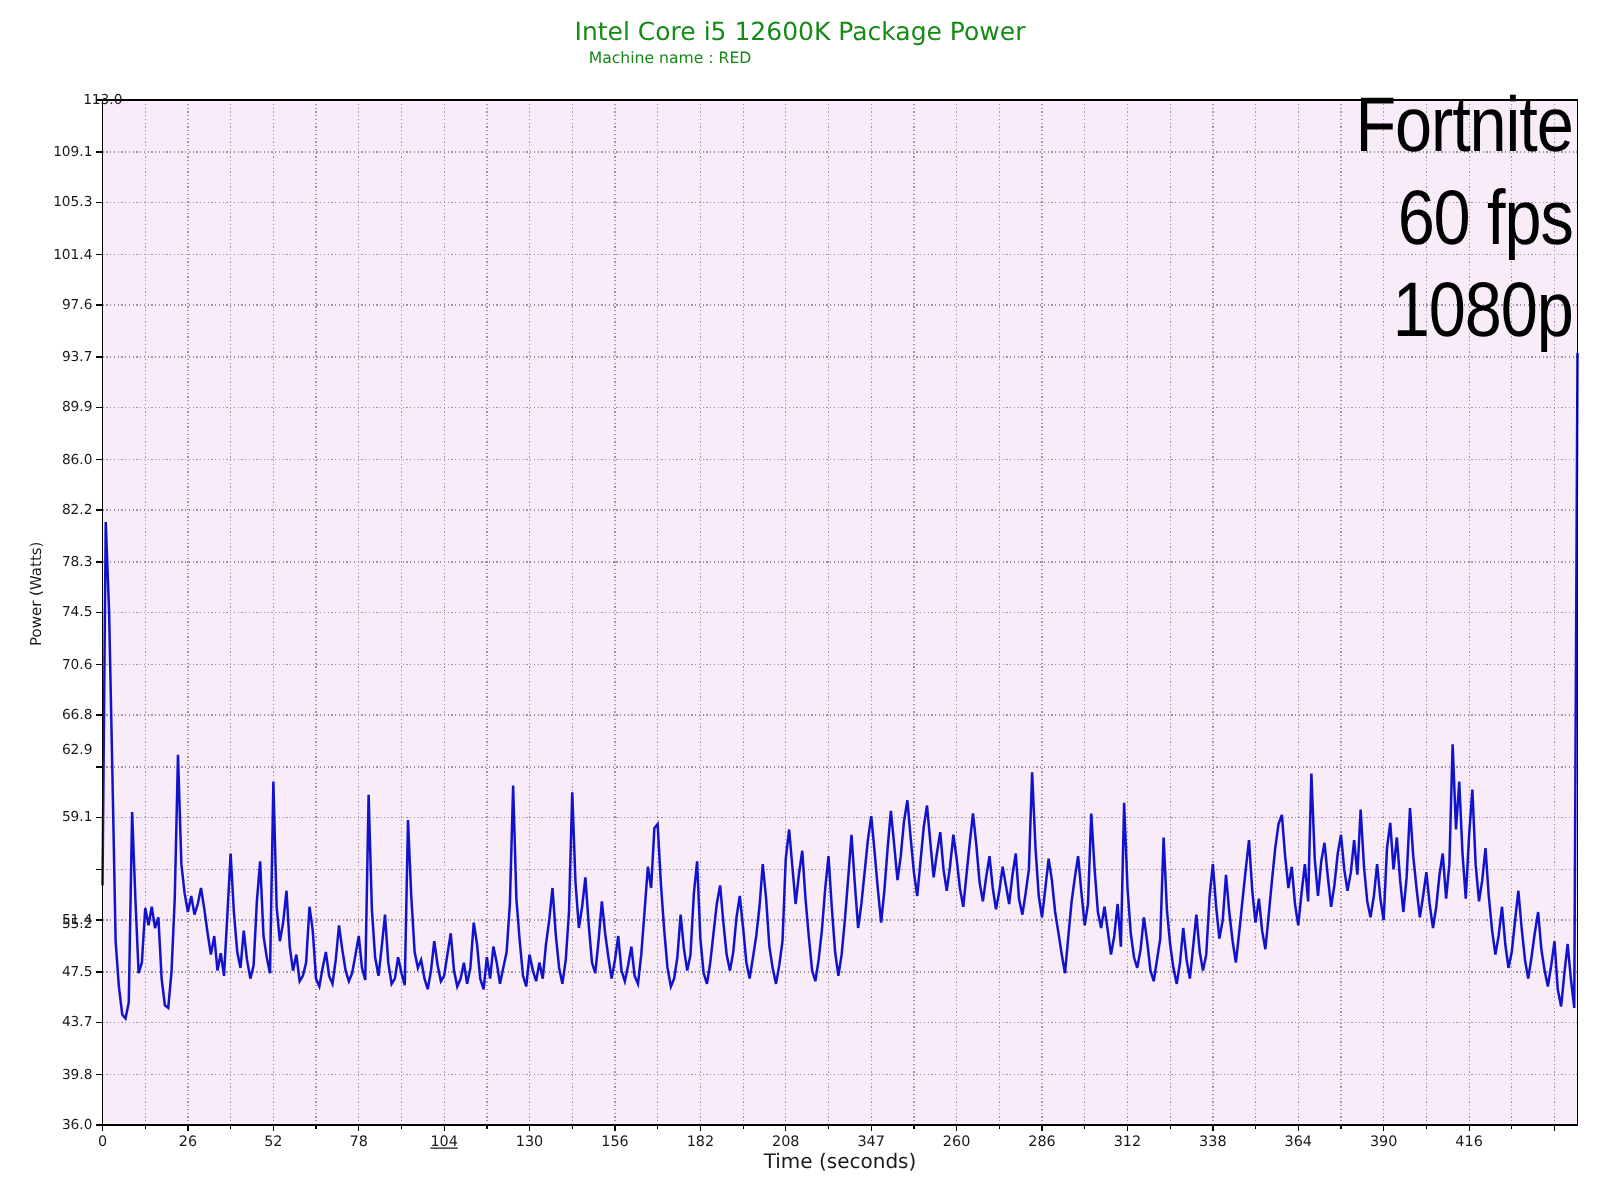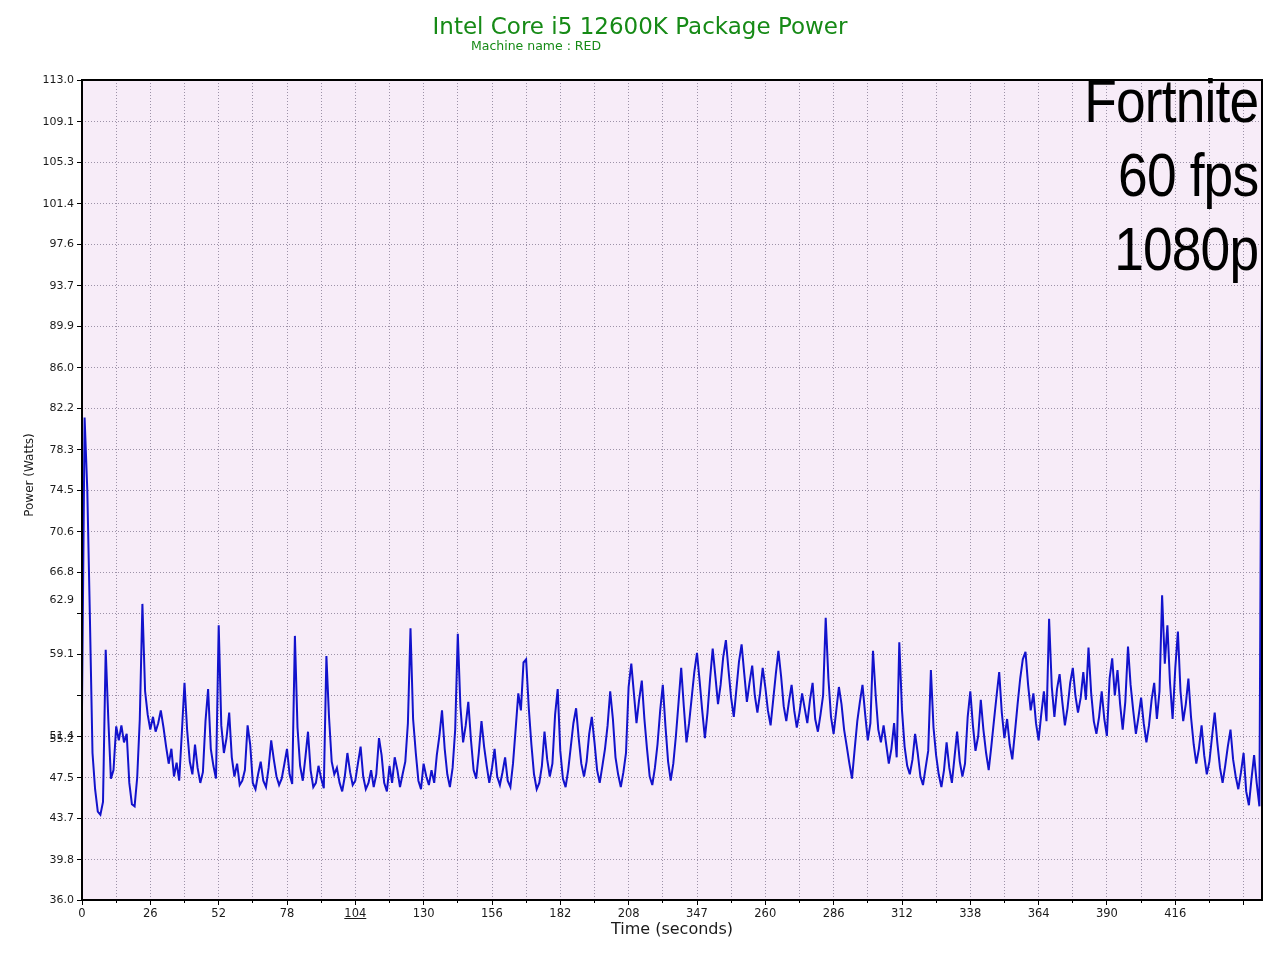--- a/index.html
+++ b/index.html
@@ -2,21 +2,21 @@
 <html style="--title-green: #168a16; --axis-text: #1a1a1a;"><head>
 <meta charset="utf-8">
 <style>
   html,body{margin:0;padding:0;background:#fff;}
   #canvas{
     position:relative;width:1280px;height:960px;background:#fff;overflow:hidden;
     font-family:"DejaVu Sans","Liberation Sans",sans-serif;
   }
   .chart-title{
     position:absolute;top:13px;left:0;width:1280px;text-align:center;
-    font-size:23px;color:var(--title-green);
+    font-size:20px;color:var(--title-green);
   }
   .chart-subtitle{
     position:absolute;top:38px;left:0;width:1072px;text-align:center;
     font-size:12.5px;color:var(--title-green);
   }
   #plot-frame{position:absolute;left:0;top:0;}
   .ylab{
     position:absolute;left:-36px;top:468px;width:130px;text-align:center;
     font-size:12px;color:var(--axis-text);
     transform:rotate(-90deg);transform-origin:center center;
@@ -157,21 +157,21 @@
       <line x1="77" y1="736.0" x2="82" y2="736.0" stroke="#000000" stroke-width="1" shape-rendering="crispEdges"></line>
       <line x1="77" y1="777.5" x2="82" y2="777.5" stroke="#000000" stroke-width="1" shape-rendering="crispEdges"></line>
       <line x1="77" y1="818.0" x2="82" y2="818.0" stroke="#000000" stroke-width="1" shape-rendering="crispEdges"></line>
       <line x1="77" y1="859.5" x2="82" y2="859.5" stroke="#000000" stroke-width="1" shape-rendering="crispEdges"></line>
       <line x1="77" y1="900.0" x2="82" y2="900.0" stroke="#000000" stroke-width="1" shape-rendering="crispEdges"></line>
       <polyline points="82.0,708.3 84.6,417.6 87.3,490.0 89.9,617.8 92.5,753.0 95.1,789.2 97.8,811.6 100.4,814.8 103.0,802.0 105.7,649.7 108.3,719.0 110.9,778.6 113.5,770.1 116.2,726.4 118.8,740.3 121.4,725.4 124.0,742.4 126.7,733.9 129.3,782.9 131.9,804.2 134.6,806.3 137.2,777.5 139.8,719.0 142.4,603.9 145.1,691.3 147.7,714.7 150.3,729.6 153.0,716.8 155.6,731.7 158.2,723.2 160.8,710.4 163.5,727.5 166.1,746.6 168.7,763.7 171.4,748.8 174.0,776.5 176.6,762.6 179.2,780.7 181.9,731.7 184.5,682.8 187.1,729.6 189.8,761.6 192.4,774.3 195.0,744.5 197.6,767.9 200.3,782.9 202.9,772.2 205.5,721.1 208.1,689.1 210.8,748.8 213.4,765.8 216.0,778.6 218.7,625.2 221.3,725.4 223.9,753.0 226.5,738.1 229.2,712.6 231.8,757.3 234.4,776.5 237.1,763.7 239.7,785.0 242.3,780.7 244.9,770.1 247.6,725.4 250.2,744.5 252.8,782.9 255.5,789.2 258.1,774.3 260.7,761.6 263.3,780.7 266.0,787.1 268.6,767.9 271.2,740.3 273.8,759.4 276.5,776.5 279.1,785.0 281.7,778.6 284.4,763.7 287.0,748.8 289.6,774.3 292.2,783.9 294.9,635.9 297.5,727.5 300.1,765.8 302.8,780.7 305.4,757.3 308.0,731.7 310.6,770.1 313.3,787.1 315.9,782.9 318.5,765.8 321.2,778.6 323.8,788.2 326.4,656.1 329.0,716.8 331.7,761.6 334.3,774.3 336.9,767.9 339.6,782.9 342.2,791.4 344.8,776.5 347.4,753.0 350.1,772.2 352.7,785.0 355.3,780.7 357.9,763.7 360.6,746.6 363.2,776.5 365.8,789.2 368.5,782.9 371.1,770.1 373.7,787.1 376.3,774.3 379.0,738.1 381.6,755.2 384.2,782.9 386.9,791.4 389.5,765.8 392.1,782.9 394.7,757.3 397.4,770.1 400.0,787.1 402.6,774.3 405.3,761.6 407.9,723.2 410.5,628.4 413.1,719.0 415.8,753.0 418.4,780.7 421.0,789.2 423.6,763.7 426.3,776.5 428.9,785.0 431.5,770.1 434.2,782.9 436.8,755.2 439.4,736.0 442.0,710.4 444.7,748.8 447.3,774.3 449.9,787.1 452.6,767.9 455.2,729.6 457.8,633.8 460.4,706.2 463.1,742.4 465.7,725.4 468.3,701.9 471.0,740.3 473.6,770.1 476.2,778.6 478.8,753.0 481.5,721.1 484.1,746.6 486.7,765.8 489.3,782.9 492.0,767.9 494.6,748.8 497.2,776.5 499.9,785.0 502.5,772.2 505.1,757.3 507.7,780.7 510.4,787.1 513.0,763.7 515.6,729.6 518.3,693.4 520.9,710.4 523.5,662.5 526.1,659.3 528.8,708.3 531.4,744.5 534.0,774.3 536.7,789.2 539.3,782.9 541.9,765.8 544.5,731.7 547.2,759.4 549.8,776.5 552.4,763.7 555.1,714.7 557.7,689.1 560.3,750.9 562.9,778.6 565.6,787.1 568.2,770.1 570.8,746.6 573.4,723.2 576.1,708.3 578.7,738.1 581.3,763.7 584.0,776.5 586.6,761.6 589.2,733.9 591.8,716.8 594.5,742.4 597.1,770.1 599.7,782.9 602.4,765.8 605.0,748.8 607.6,725.4 610.2,691.3 612.9,719.0 615.5,757.3 618.1,774.3 620.8,787.1 623.4,772.2 626.0,753.0 628.6,687.0 631.3,663.6 633.9,693.4 636.5,723.2 639.1,699.8 641.8,680.6 644.4,719.0 647.0,748.8 649.7,776.5 652.3,785.0 654.9,767.9 657.5,744.5 660.2,710.4 662.8,684.9 665.4,725.4 668.1,761.6 670.7,780.7 673.3,763.7 675.9,736.0 678.6,701.9 681.2,667.8 683.8,706.2 686.5,742.4 689.1,723.2 691.7,697.7 694.3,672.1 697.0,652.9 699.6,680.6 702.2,710.4 704.9,738.1 707.5,712.6 710.1,678.5 712.7,648.7 715.4,676.4 718.0,704.1 720.6,684.9 723.2,657.2 725.9,640.2 728.5,670.0 731.1,697.7 733.8,716.8 736.4,689.1 739.0,661.5 741.6,644.4 744.3,674.2 746.9,701.9 749.5,682.8 752.2,665.7 754.8,695.5 757.4,712.6 760.0,693.4 762.7,667.8 765.3,687.0 767.9,710.4 770.6,725.4 773.2,699.8 775.8,674.2 778.4,650.8 781.1,676.4 783.7,706.2 786.3,721.1 788.9,701.9 791.6,684.9 794.2,710.4 796.8,727.5 799.5,712.6 802.1,693.4 804.7,708.3 807.3,723.2 810.0,699.8 812.6,682.8 815.2,719.0 817.9,731.7 820.5,714.7 823.1,695.5 825.7,617.8 828.4,678.5 831.0,716.8 833.6,733.9 836.3,710.4 838.9,687.0 841.5,704.1 844.1,729.6 846.8,746.6 849.4,763.7 852.0,778.6 854.7,748.8 857.3,721.1 859.9,701.9 862.5,684.9 865.2,714.7 867.8,740.3 870.4,723.2 873.0,650.8 875.7,695.5 878.3,729.6 880.9,742.4 883.6,725.4 886.2,744.5 888.8,763.7 891.4,748.8 894.1,723.2 896.7,757.3 899.3,642.3 902.0,710.4 904.6,746.6 907.2,765.8 909.8,774.3 912.5,759.4 915.1,733.9 917.7,753.0 920.4,776.5 923.0,785.0 925.6,767.9 928.2,750.9 930.9,670.0 933.5,727.5 936.1,755.2 938.7,774.3 941.4,787.1 944.0,770.1 946.6,742.4 949.3,767.9 951.9,782.9 954.5,757.3 957.1,731.7 959.8,761.6 962.4,776.5 965.0,763.7 967.7,716.8 970.3,691.3 972.9,725.4 975.5,750.9 978.2,736.0 980.8,699.8 983.4,729.6 986.1,753.0 988.7,770.1 991.3,746.6 993.9,721.1 996.6,695.5 999.2,672.1 1001.8,712.6 1004.4,738.1 1007.1,719.0 1009.7,744.5 1012.3,759.4 1015.0,731.7 1017.6,704.1 1020.2,678.5 1022.8,659.3 1025.5,651.9 1028.1,684.9 1030.7,710.4 1033.4,693.4 1036.0,723.2 1038.6,740.3 1041.2,714.7 1043.9,691.3 1046.5,721.1 1049.1,618.9 1051.8,687.0 1054.4,716.8 1057.0,689.1 1059.6,674.2 1062.3,701.9 1064.9,725.4 1067.5,708.3 1070.2,682.8 1072.8,667.8 1075.4,695.5 1078.0,712.6 1080.7,697.7 1083.3,672.1 1085.9,699.8 1088.5,647.6 1091.2,693.4 1093.8,721.1 1096.4,733.9 1099.1,716.8 1101.7,691.3 1104.3,719.0 1106.9,736.0 1109.6,678.5 1112.2,658.3 1114.8,695.5 1117.5,670.0 1120.1,704.1 1122.7,729.6 1125.3,701.9 1128.0,646.5 1130.6,684.9 1133.2,710.4 1135.9,733.9 1138.5,716.8 1141.1,697.7 1143.7,723.2 1146.4,742.4 1149.0,725.4 1151.6,699.8 1154.2,682.8 1156.9,719.0 1159.5,691.3 1162.1,595.4 1164.8,663.6 1167.4,625.2 1170.0,682.8 1172.6,719.0 1175.3,667.8 1177.9,631.6 1180.5,691.3 1183.2,721.1 1185.8,704.1 1188.4,678.5 1191.0,716.8 1193.7,744.5 1196.3,763.7 1198.9,748.8 1201.6,725.4 1204.2,755.2 1206.8,774.3 1209.4,761.6 1212.1,736.0 1214.7,712.6 1217.3,742.4 1220.0,767.9 1222.6,782.9 1225.2,765.8 1227.8,746.6 1230.5,729.6 1233.1,759.4 1235.7,776.5 1238.3,789.2 1241.0,772.2 1243.6,753.0 1246.2,791.4 1248.9,805.2 1251.5,778.6 1254.1,755.2 1256.7,782.9 1259.4,806.3 1262.0,282.3" fill="none" stroke="#1212cc" stroke-width="2" stroke-linejoin="miter"></polyline>
       <rect x="82" y="80" width="1180" height="820" fill="none" stroke="#000000" stroke-width="1.5" shape-rendering="crispEdges"></rect>
     </svg>
 
   <div id="tick-layer">
-      <div class="ytick" style="top: 73px;">113.0</div>
+      <div class="ytick" style="top: 73px; padding-left: 24px;">113.0</div>
       <div class="ytick" style="top: 114.532px;">109.1</div>
       <div class="ytick" style="top: 155px;">105.3</div>
       <div class="ytick" style="top: 196.532px;">101.4</div>
       <div class="ytick" style="top: 237px;">97.6</div>
       <div class="ytick" style="top: 278.532px;">93.7</div>
       <div class="ytick" style="top: 319px;">89.9</div>
       <div class="ytick" style="top: 360.532px;">86.0</div>
       <div class="ytick" style="top: 401px;">82.2</div>
       <div class="ytick" style="top: 442.532px;">78.3</div>
       <div class="ytick" style="top: 483px;">74.5</div>

